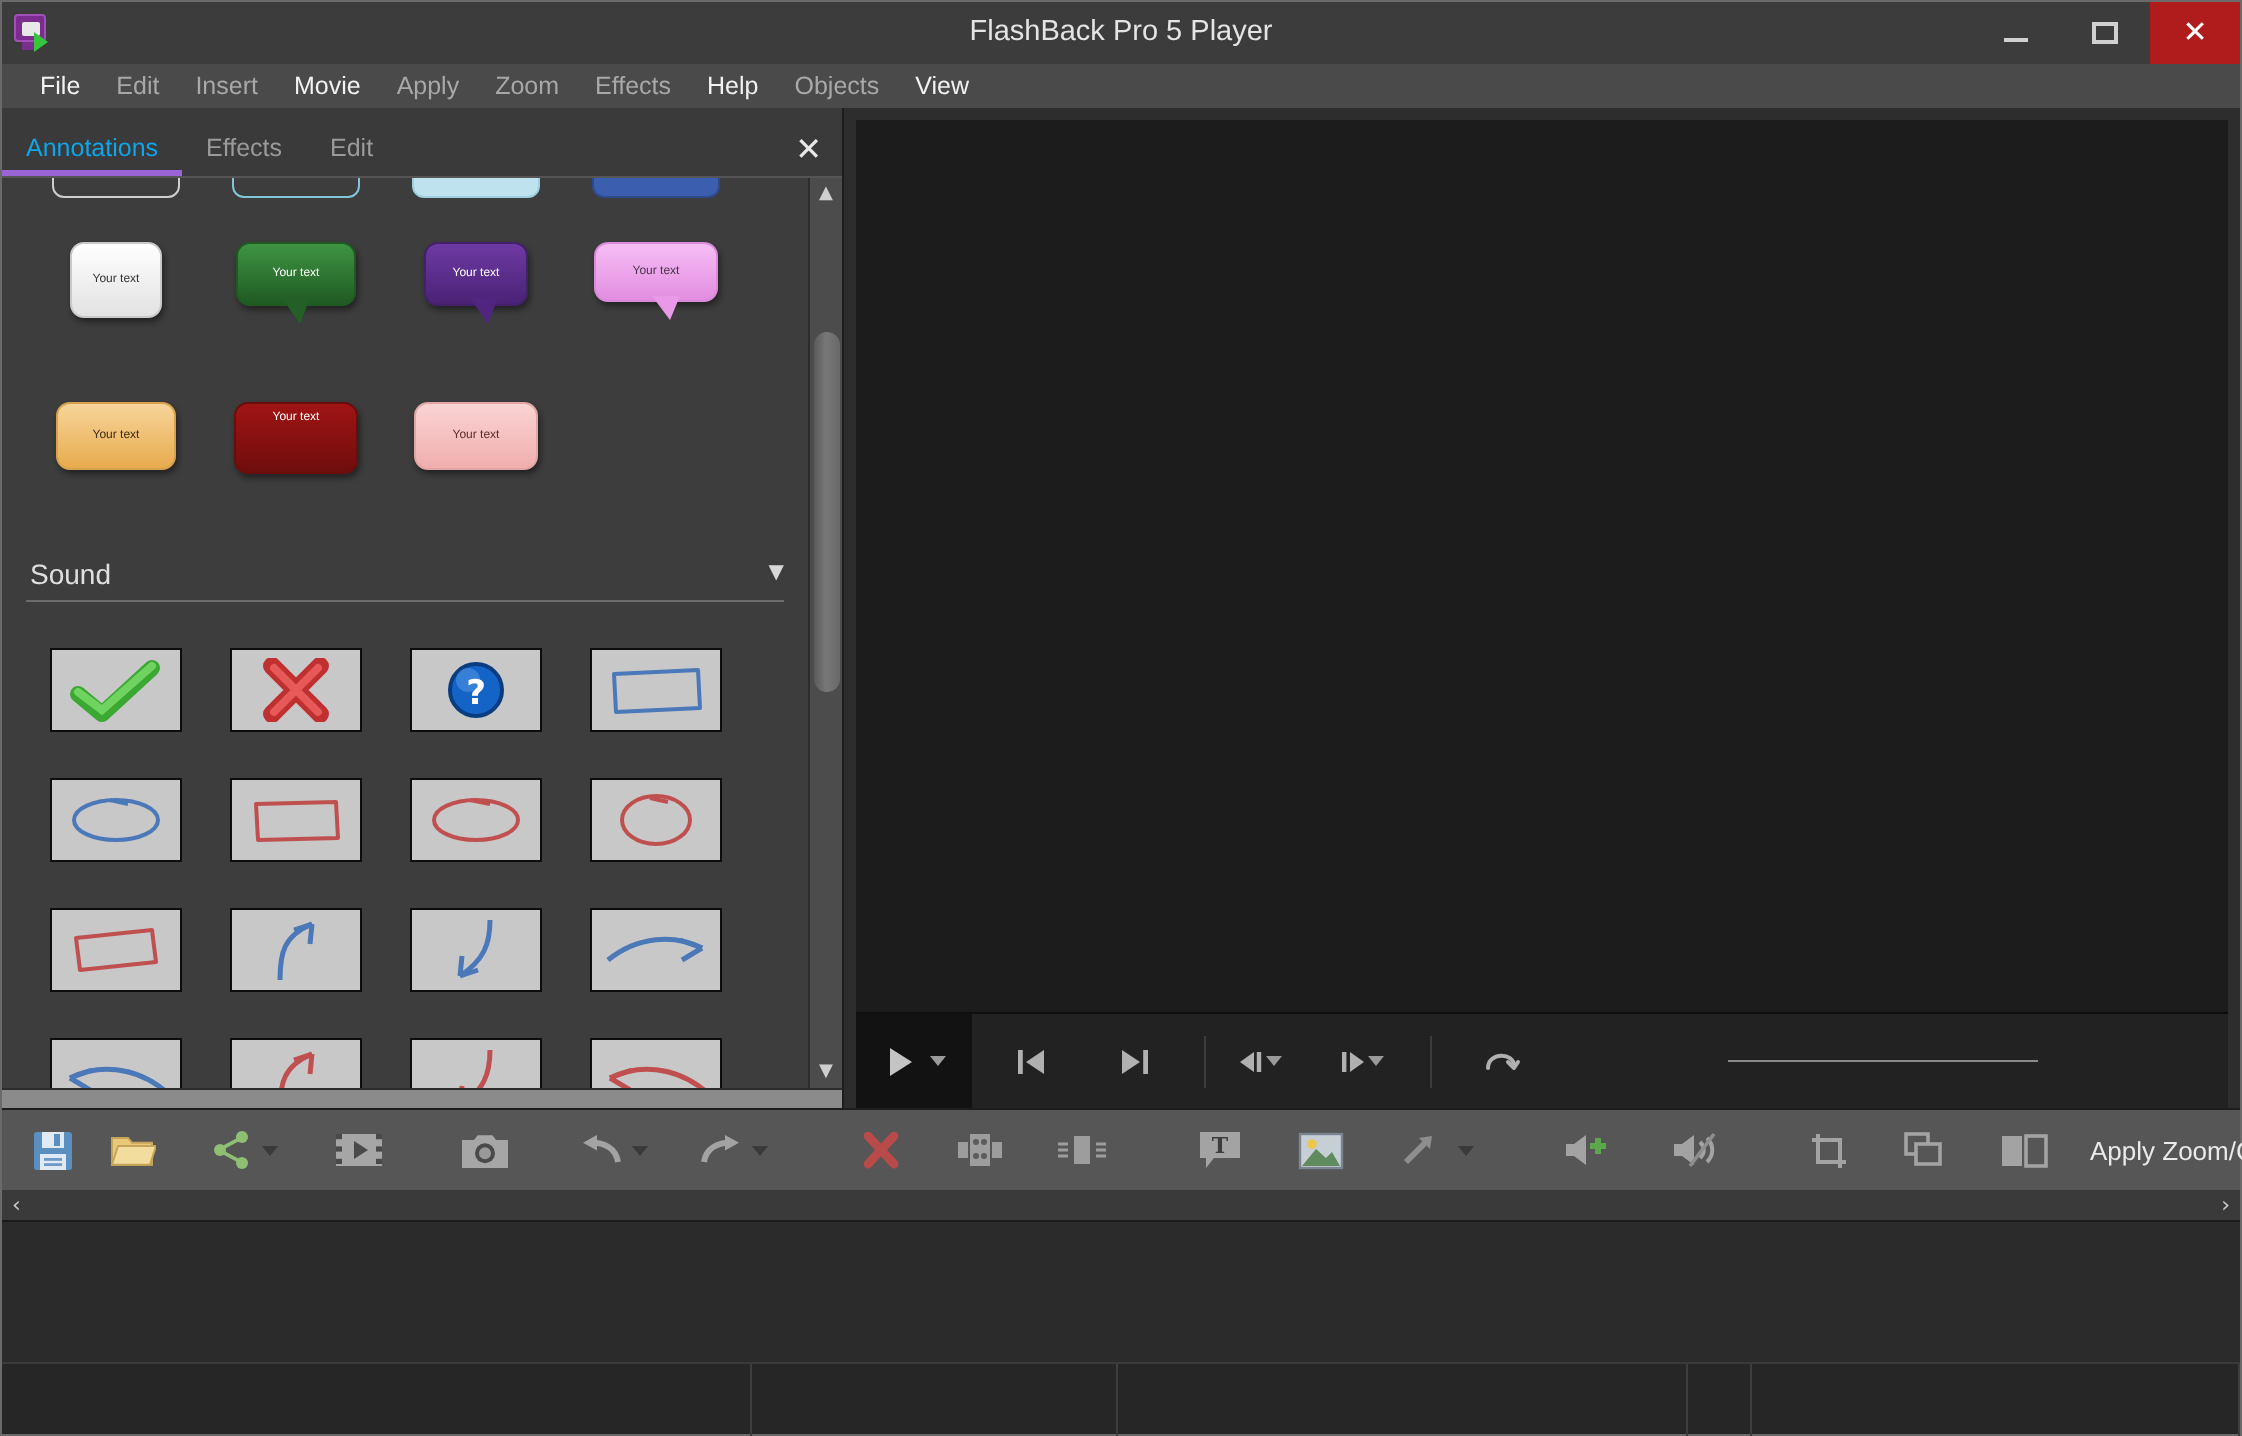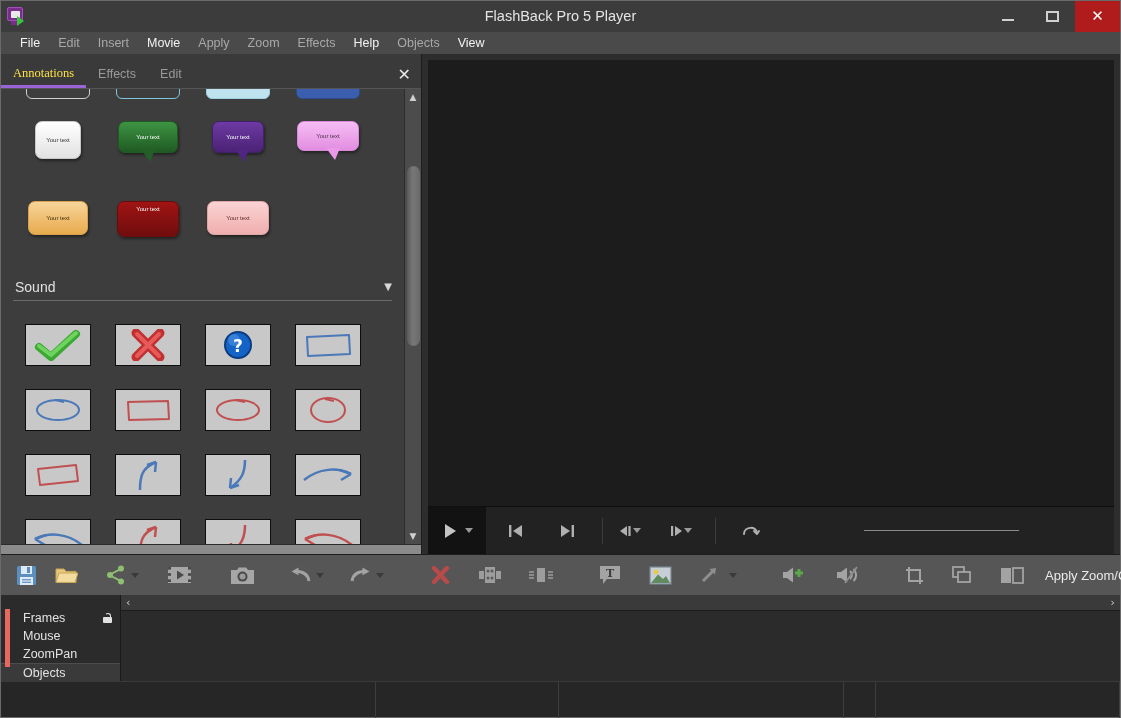--- a/index.html
+++ b/index.html
@@ -95,21 +95,21 @@
   }
   .tabs-bar {
     height: 34px; flex: 0 0 34px;
     display: flex; align-items: flex-end;
     background: #3a3a3a; position: relative;
   }
   .tab {
     font-size: 12.5px; color: #9a9a9a;
     padding: 0 12px 7px 12px; position: relative;
   }
-  .tab.active { color: #fde047; font-family: Liberation Serif, serif; }
+  .tab.active { color: #0ea5e9; }
   .tab.active:after {
     content: ""; position: absolute;
     left: 0; right: 0; bottom: 0; height: 3px;
     background: #9a63d6;
   }
   .tab-close {
     margin-left: auto; margin-right: 10px; margin-bottom: 5px;
     color: #e8e8e8; font-size: 16px; line-height: 1;
     font-family: "DejaVu Sans", sans-serif;
   }
@@ -753,39 +753,20 @@
           <rect x="1" y="1" width="10" height="15" fill="#a3a3a3"></rect>
           <rect x="13" y="1" width="10" height="15" stroke="#a3a3a3" stroke-width="1.8" fill="none"></rect>
         </svg>
     </div>
     <div class="apply-text">Apply Zoom/Crop</div>
     <div class="tsep"></div>
 
   </div>
 
   <div class="timeline-row">
-    <div class="track-head">
-      <div class="track-accent"></div>
-      <div class="track-line">
-        <span>Frames</span>
-        <span class="lock-ico">
-            <span class="shk"></span>
-            <span class="bod"></span>
-          </span>
-      </div>
-      <div class="track-line">
-        <span>Mouse</span>
-      </div>
-      <div class="track-line">
-        <span>ZoomPan</span>
-      </div>
-      <div class="track-line selected">
-        <span>Objects</span>
-      </div>
-    </div>
     <div class="track-area">
       <div class="track-ruler">
         <span>‹</span>
         <span class="ruler-right">›</span>
       </div>
       <div class="track-body"></div>
     </div>
   </div>
 
   <div class="statusbar">

